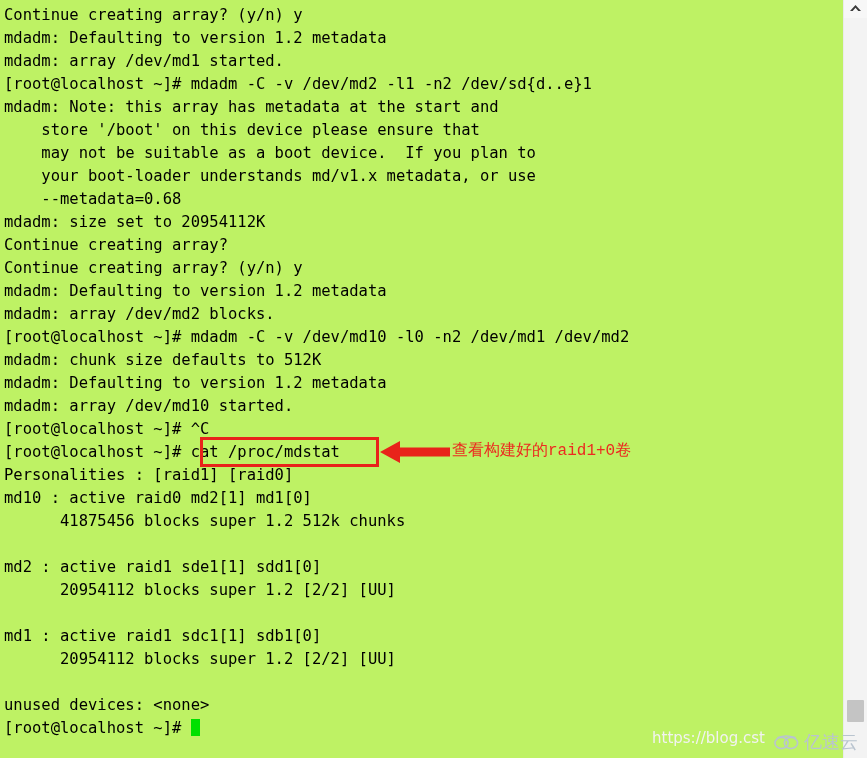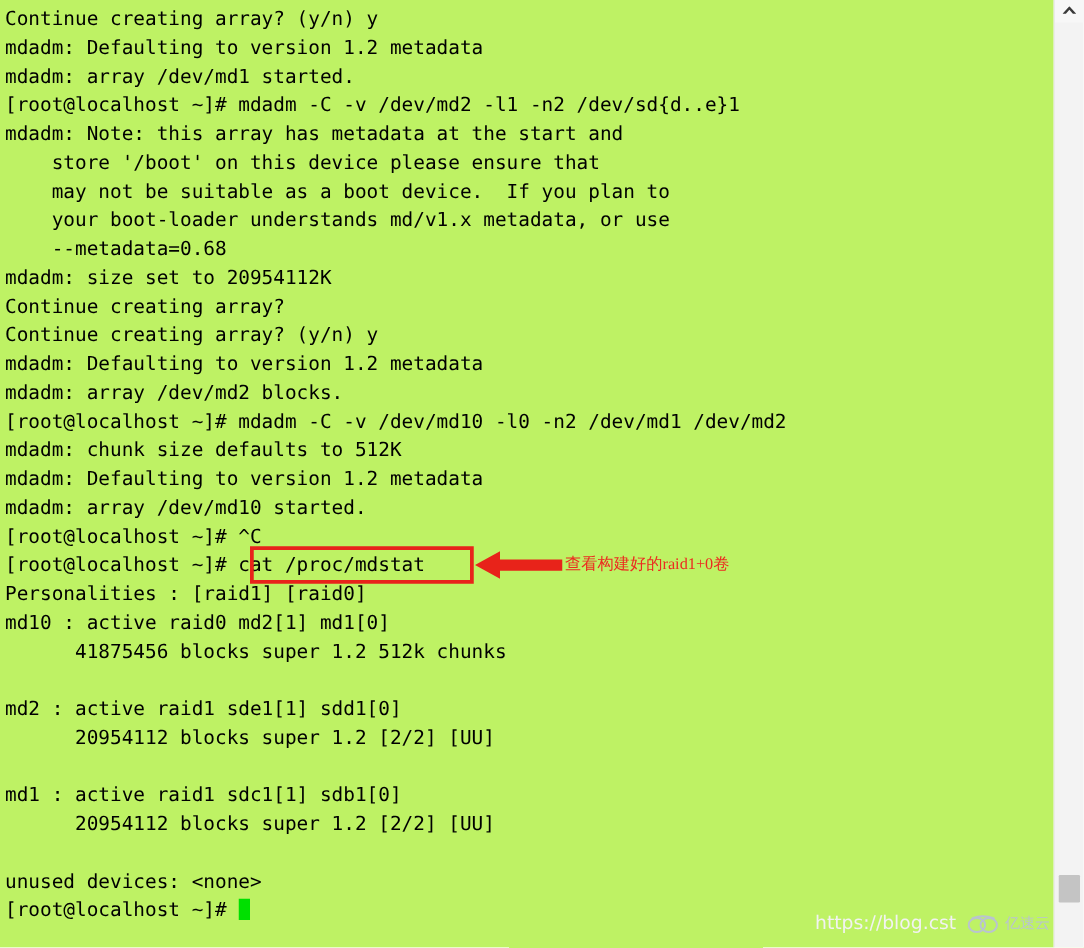--- a/index.html
+++ b/index.html
@@ -79,22 +79,22 @@
     left: 378px;
     top: 437px;
     width: 72px;
     height: 30px;
   }
 
   #annotation-text {
     position: absolute;
     left: 452px;
     top: 439px;
-    font-family: Liberation Serif, serif;
-    font-size: 13px;
+    font-family: Liberation Mono, monospace;
+    font-size: 16px;
     line-height: 24px;
     color: #ec2b20;
     white-space: pre;
     font-weight: 400;
   }
 
   
   #scrollbar {
     position: absolute;
     right: 0;
@@ -138,21 +138,21 @@
   #brand-watermark {
     position: absolute;
     left: 774px;
     top: 730px;
     display: flex;
     align-items: center;
     gap: 4px;
   }
   #brand-watermark .brand-text {
     font-family: "DejaVu Sans", "Liberation Sans", sans-serif;
-    font-size: 12px;
+    font-size: 18px;
     color: #b9c4cf;
     white-space: pre;
     letter-spacing: 0px;
   }
 </style>
 </head>
 <body>
 
 <div id="screen">
 

